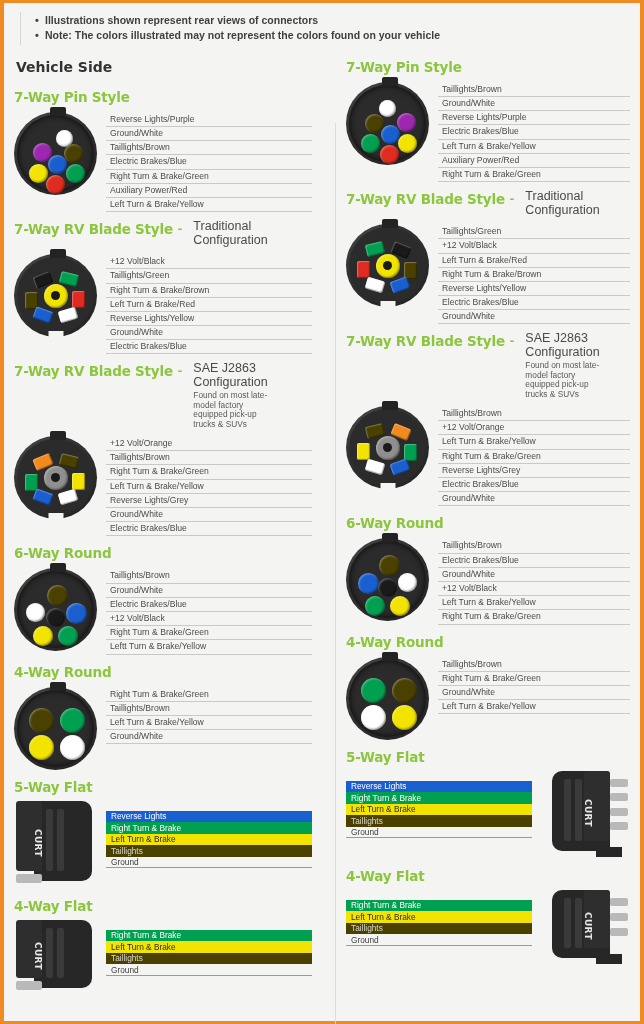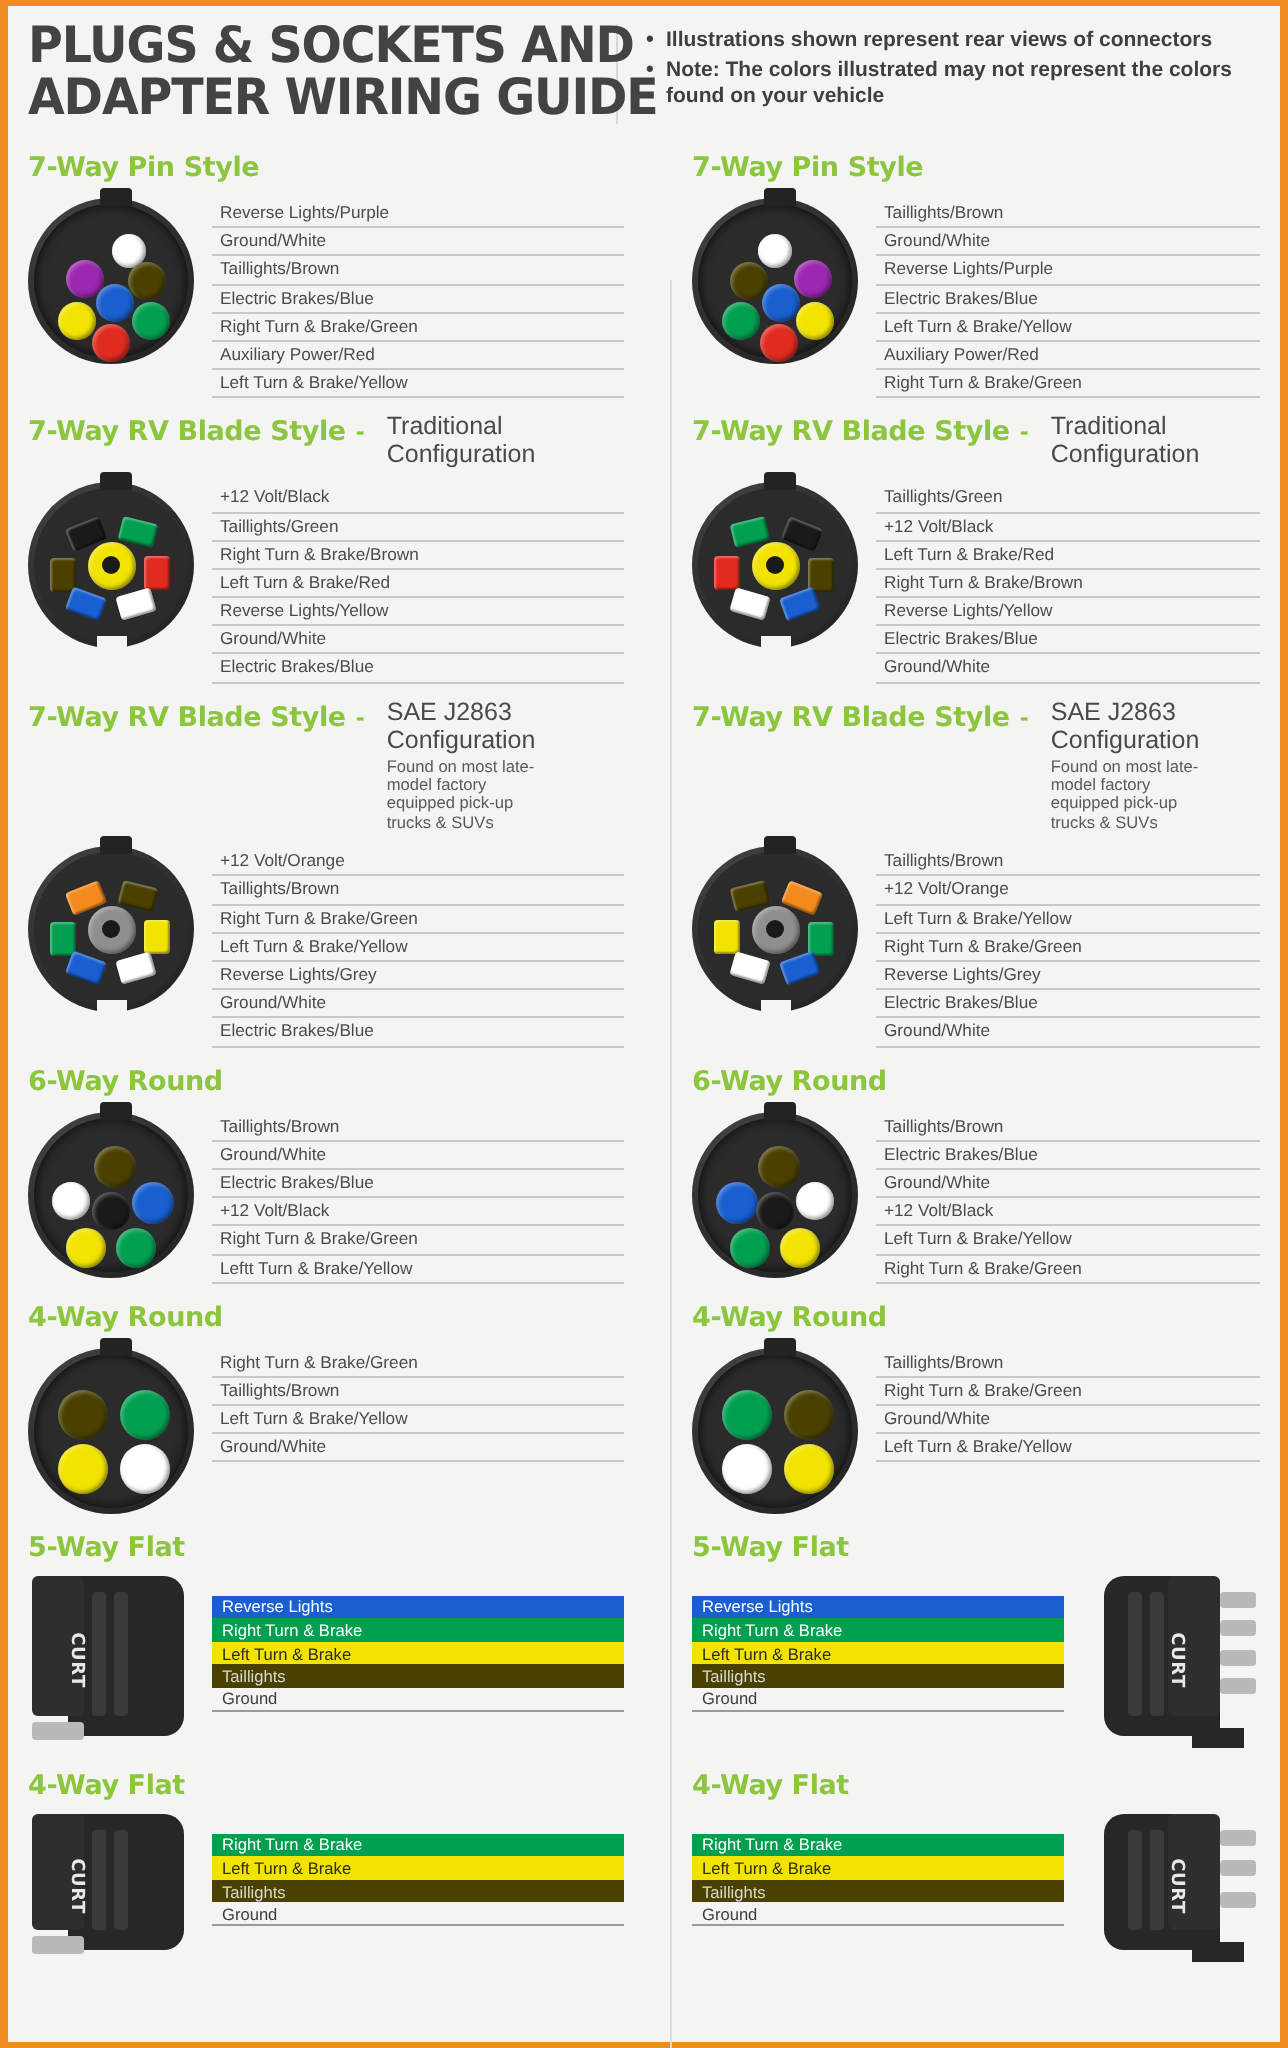--- a/index.html
+++ b/index.html
@@ -119,41 +119,38 @@
   .rib{position:absolute;background:#3a3a3a;border-radius:2px;}
   .prong{position:absolute;background:#b9b9b9;border-radius:2px;}
 </style>
 </head>
 <body>
 
 <div class="page">
  <div class="inner">
 
   <div class="header">
-    <div class="title-block">
-      <div class="title-line">PLUGS &amp; SOCKETS AND</div>
-      <div class="title-line">ADAPTER WIRING GUIDE</div>
-    </div>
     <div class="vrule"></div>
     <div class="notes">
       <div class="note">
         <span class="bullet">•</span>
         <span class="note-txt">Illustrations shown represent rear views of connectors</span>
       </div>
       <div class="note">
         <span class="bullet">•</span>
         <span class="note-txt">Note: The colors illustrated may not represent the colors found on your vehicle</span>
       </div>
     </div>
   </div>
 
   <div class="columns">
     <div class="divider"></div>
 
     <div class="col col-left">
+      <div class="side-head">Vehicle Side</div>
       <div>
             <div class="block">
               <div class="block-head">
                 <div class="style-name">7-Way Pin Style</div>
               </div>
               <div class="body-row">
                 <div class="conn-wrap">
                   <div class="round">
                     <div class="tab"></div>
                     <div class="shell">

